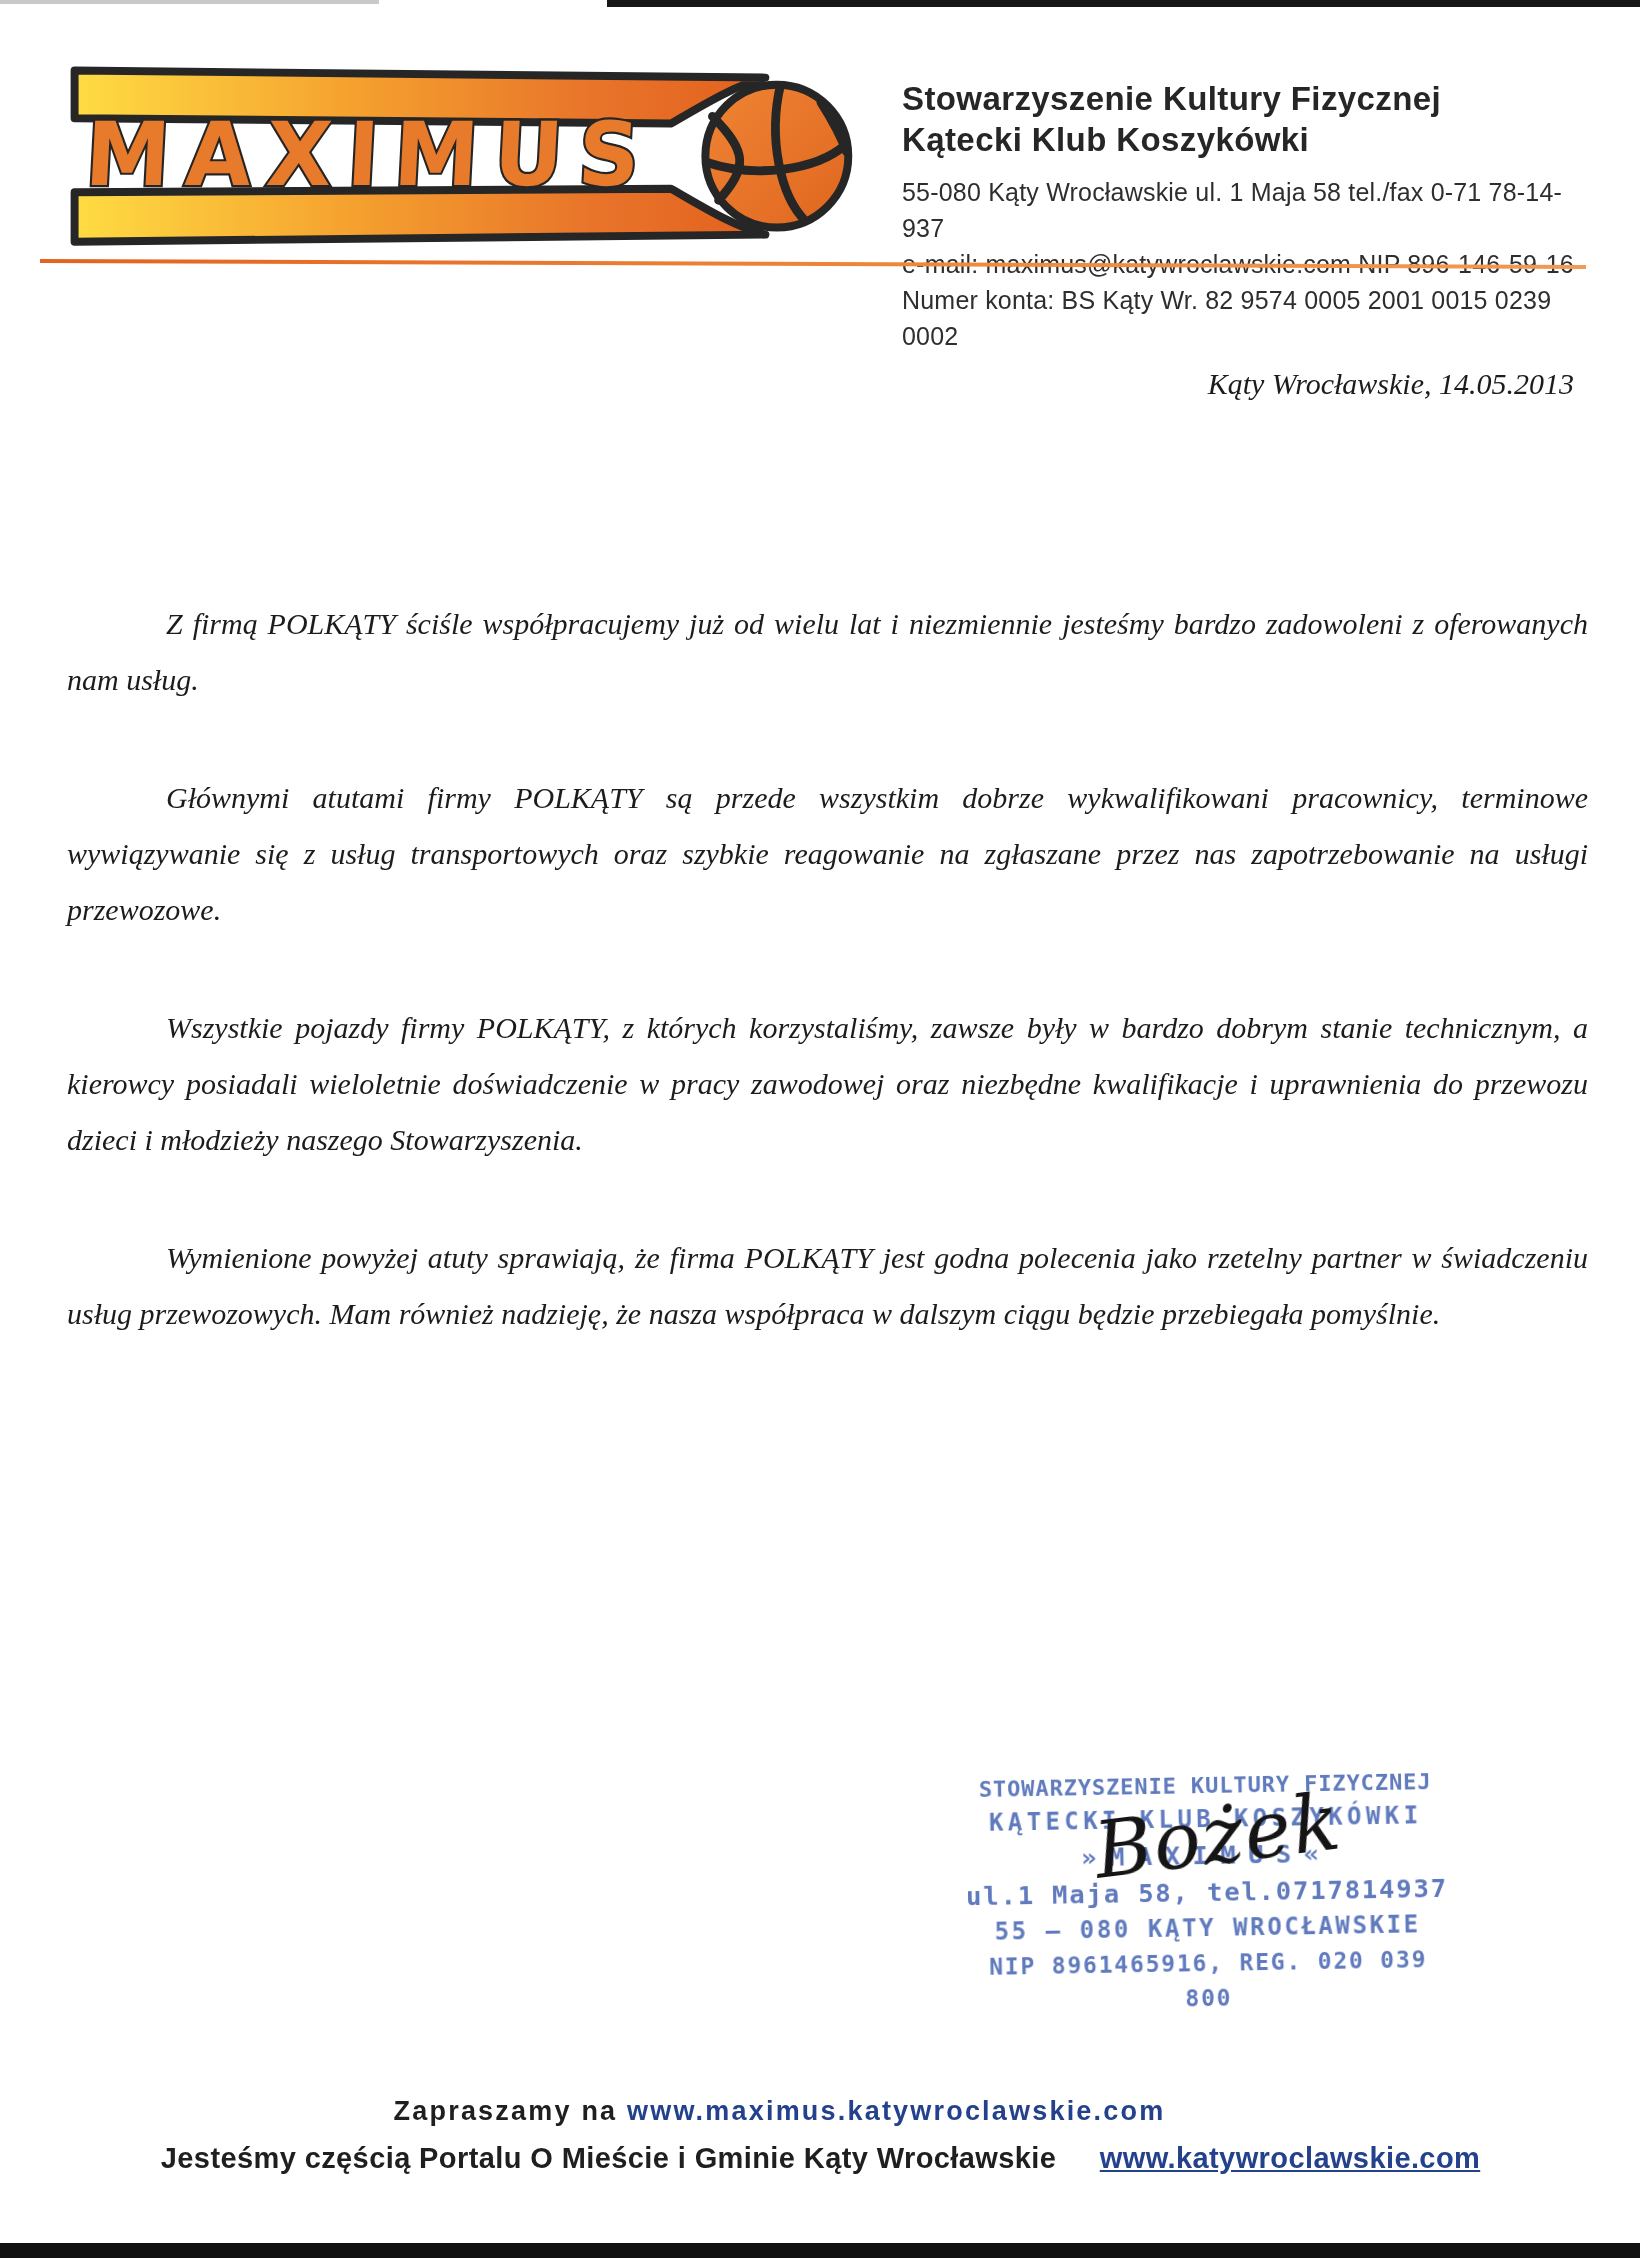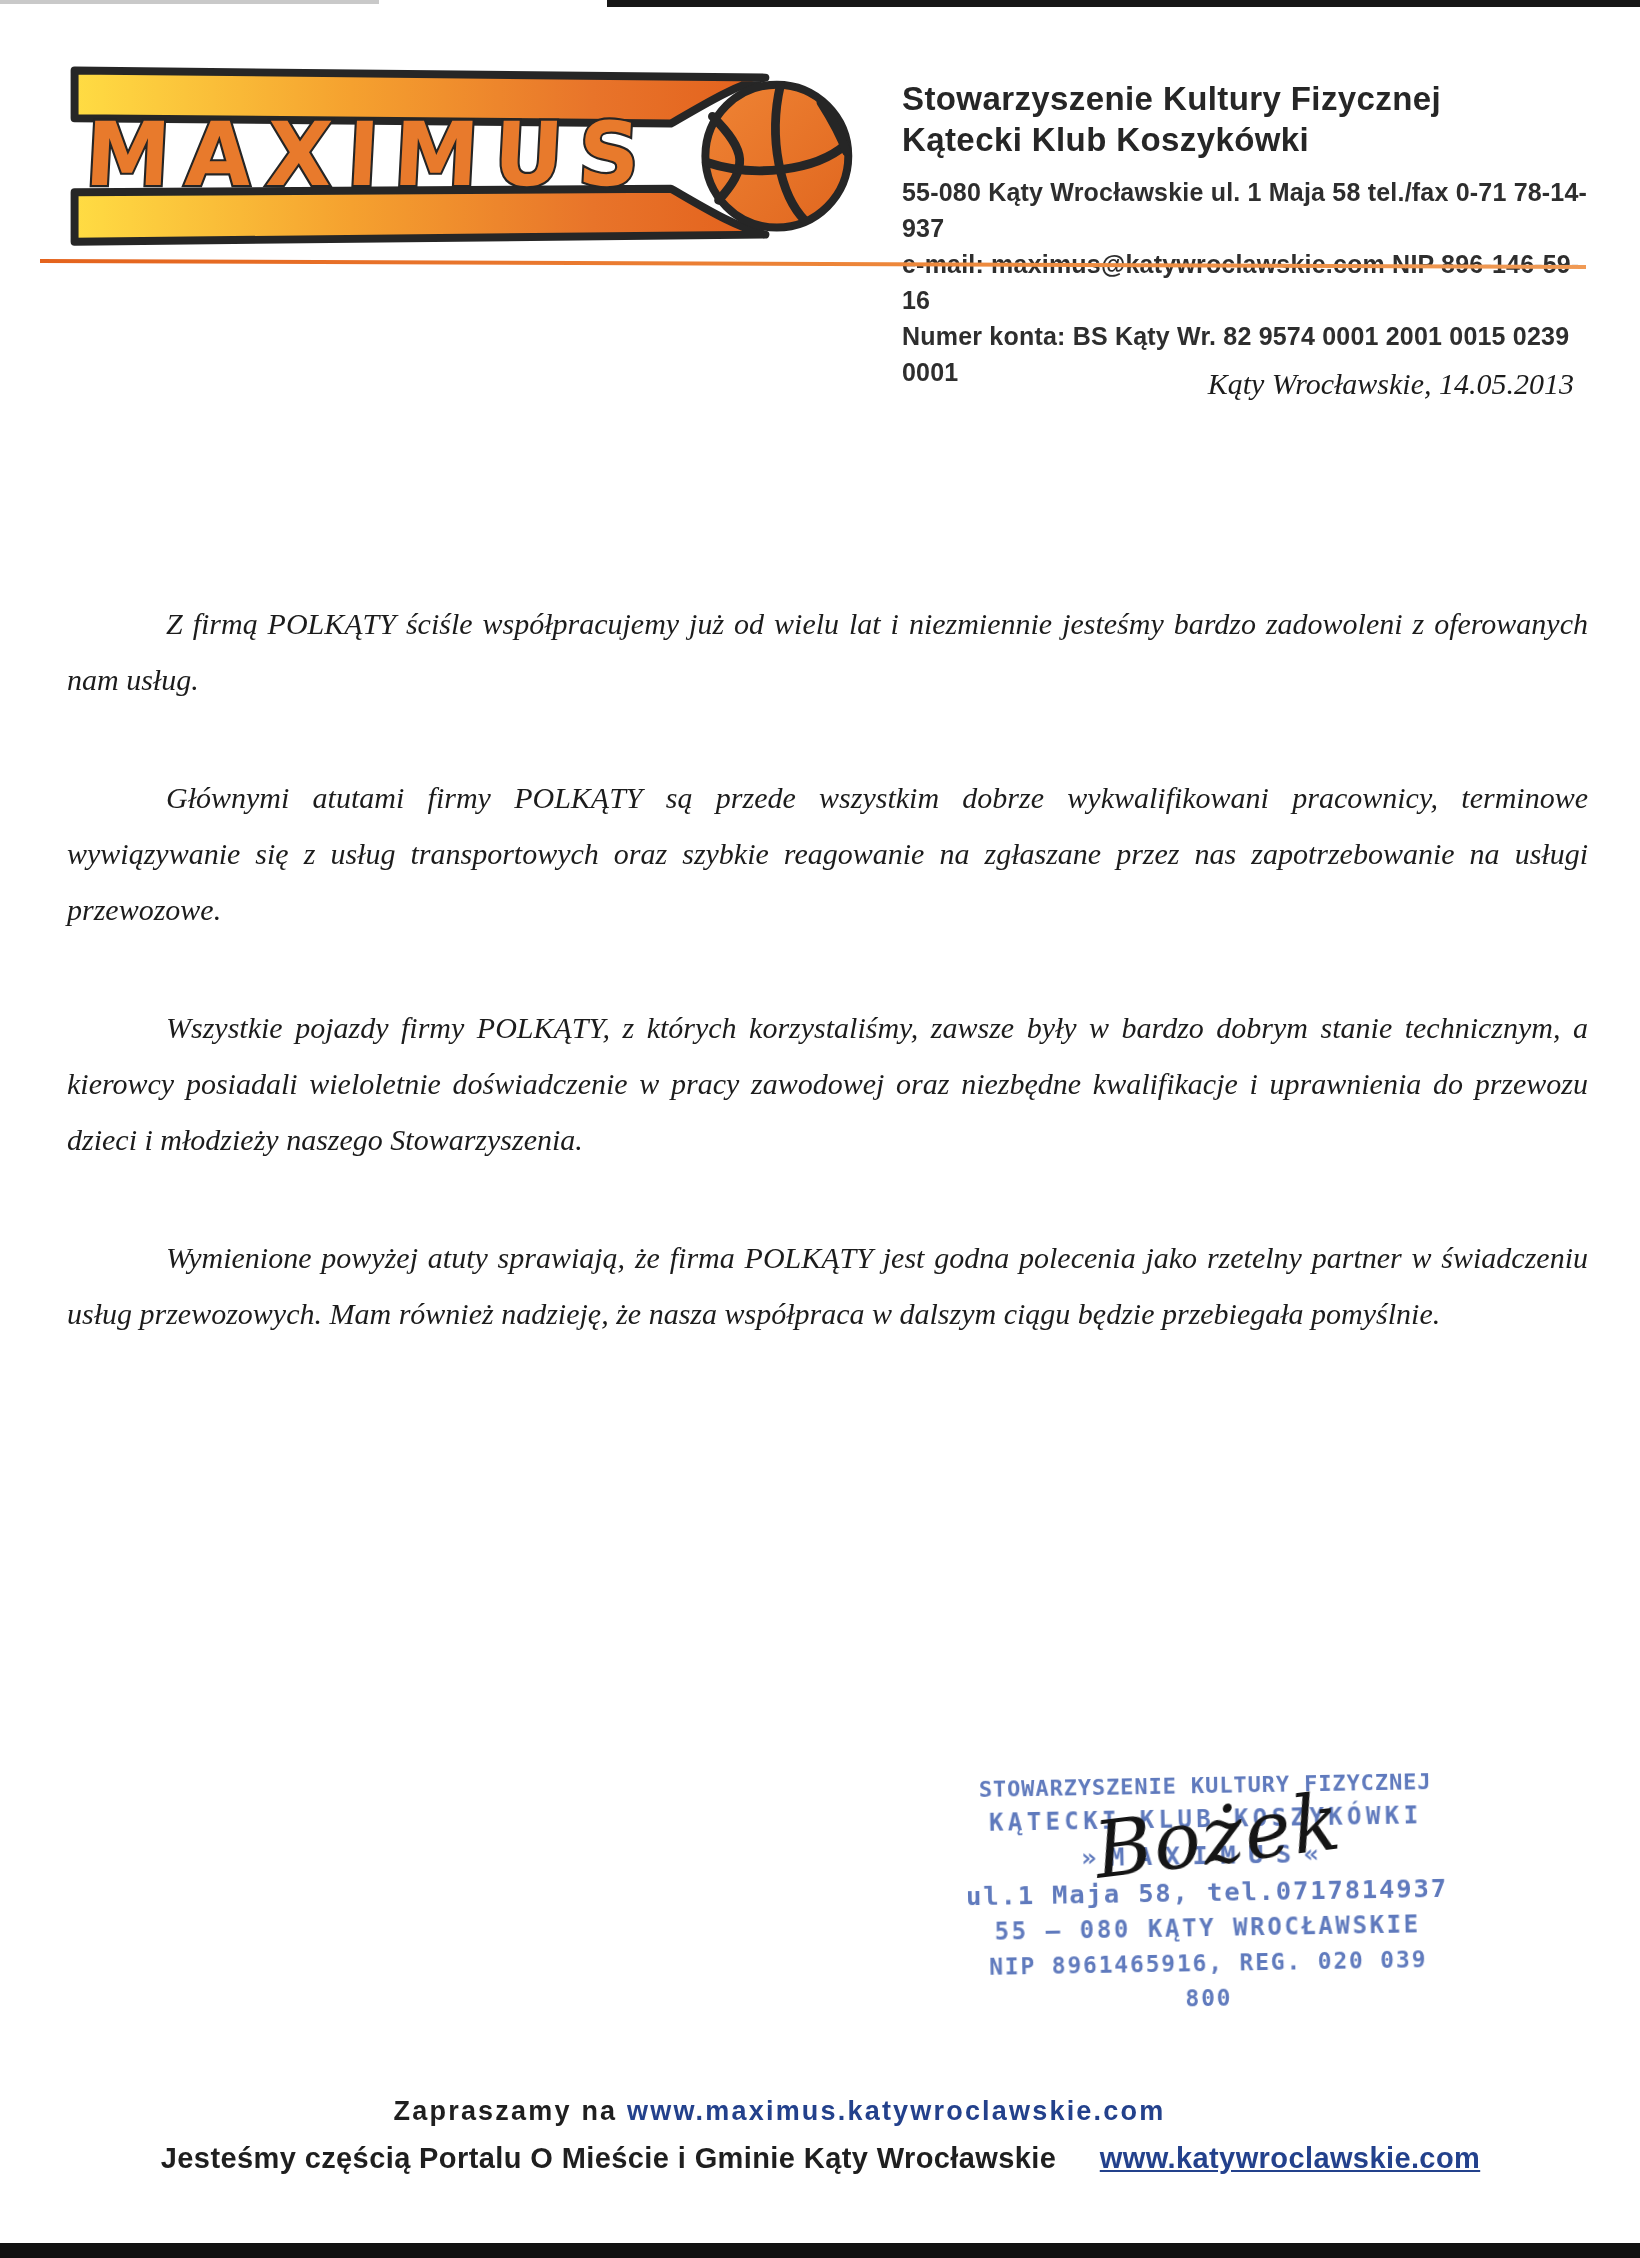--- a/index.html
+++ b/index.html
@@ -8,21 +8,21 @@
     font-family:"Liberation Serif",serif;color:#1c1c1c;overflow:hidden;
   }
   
   .artifact-top-grey{position:absolute;left:0;top:0;width:379px;height:4.4px;background:#c9c9c9;}
   .artifact-top-black{position:absolute;left:607px;top:0;width:1034px;height:7px;background:#171717;}
   .artifact-bottom-black{position:absolute;left:0;top:2243px;width:1641px;height:15px;background:#111;}
   
   .logo{position:absolute;left:64px;top:62px;}
   .head-block{position:absolute;left:902px;top:78px;width:697px;font-family:"Liberation Sans",sans-serif;color:#262626;}
   .org-line{font-size:33px;font-weight:bold;line-height:41px;letter-spacing:0.4px;}
-  .contact-lines{margin-top:14px;font-size:25px;font-weight:bold;line-height:36px;letter-spacing:0.2px;color:#2e2e2e;}
+  .contact-lines{margin-top:14px;font-size:25px;font-weight:normal;line-height:36px;letter-spacing:0.2px;color:#2e2e2e;}
   .divider{position:absolute;left:40px;top:262px;width:1546px;height:4.4px;
     background:linear-gradient(90deg,#e4631d,#ee8a3d 60%,#f09a55);transform:rotate(.22deg);}
   
   .date-line{position:absolute;right:67px;top:367px;font-size:30px;font-style:italic;}
   .title{position:absolute;left:0;top:528px;width:100%;text-align:center;
     font-size:43px;font-weight:bold;letter-spacing:1.8px;}
   .body-text{position:absolute;left:51px;top:596px;width:1537px;font-size:30px;line-height:56px;text-align:justify;}
   .body-text p{margin:0 0 62px 16px;text-indent:99px;font-style:italic;}
   .sig-block{position:absolute;left:931px;top:1551px;width:573px;text-align:center;font-size:29px;}
   .sig-block div{margin-bottom:50px;}
@@ -81,21 +81,21 @@
       <text x="30" y="138" font-family="DejaVu Sans, sans-serif" font-size="100" font-weight="bold" letter-spacing="18" textLength="645" lengthAdjust="spacingAndGlyphs" fill="#e87a2c" stroke="#252525" stroke-width="5" paint-order="stroke" transform="skewX(-3)">MAXIMUS</text>
     </svg>
   </div>
 
   <div class="head-block">
     <div class="org-line">Stowarzyszenie Kultury Fizycznej</div>
     <div class="org-line">Kątecki Klub Koszykówki</div>
     <div class="contact-lines">
       <div>55-080 Kąty Wrocławskie ul. 1 Maja 58  tel./fax 0-71 78-14-937</div>
       <div>e-mail: maximus@katywroclawskie.com   NIP 896-146-59-16</div>
-      <div>Numer konta: BS Kąty Wr. 82 9574 0001 2001 0015 0239 0001</div>
+      <div>Numer konta: BS Kąty Wr. 82 9574 0005 2001 0015 0239 0002</div>
     </div>
   </div>
 
   <div class="divider"></div>
 
   <div class="date-line">Kąty Wrocławskie, 14.05.2013</div>
 
   <div class="body-text">
     <p>Z firmą  POLKĄTY ściśle współpracujemy już od wielu lat i niezmiennie jesteśmy bardzo zadowoleni z oferowanych nam usług.</p>
     <p>Głównymi atutami firmy POLKĄTY są przede wszystkim dobrze wykwalifikowani pracownicy, terminowe wywiązywanie się z usług transportowych oraz szybkie reagowanie na zgłaszane przez nas zapotrzebowanie na usługi przewozowe.</p>

